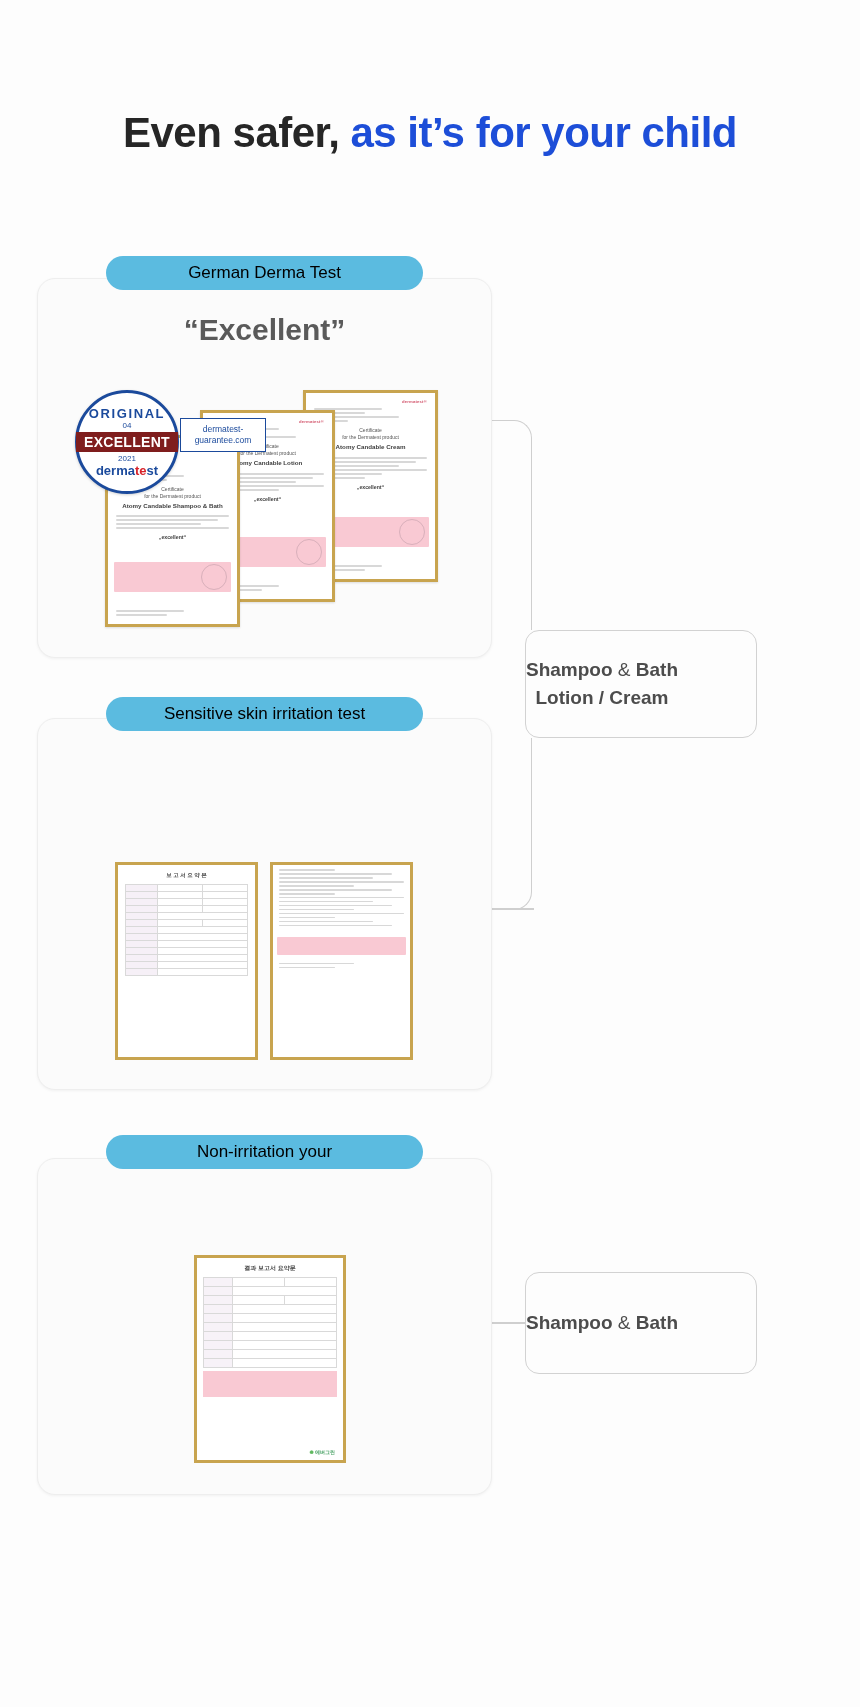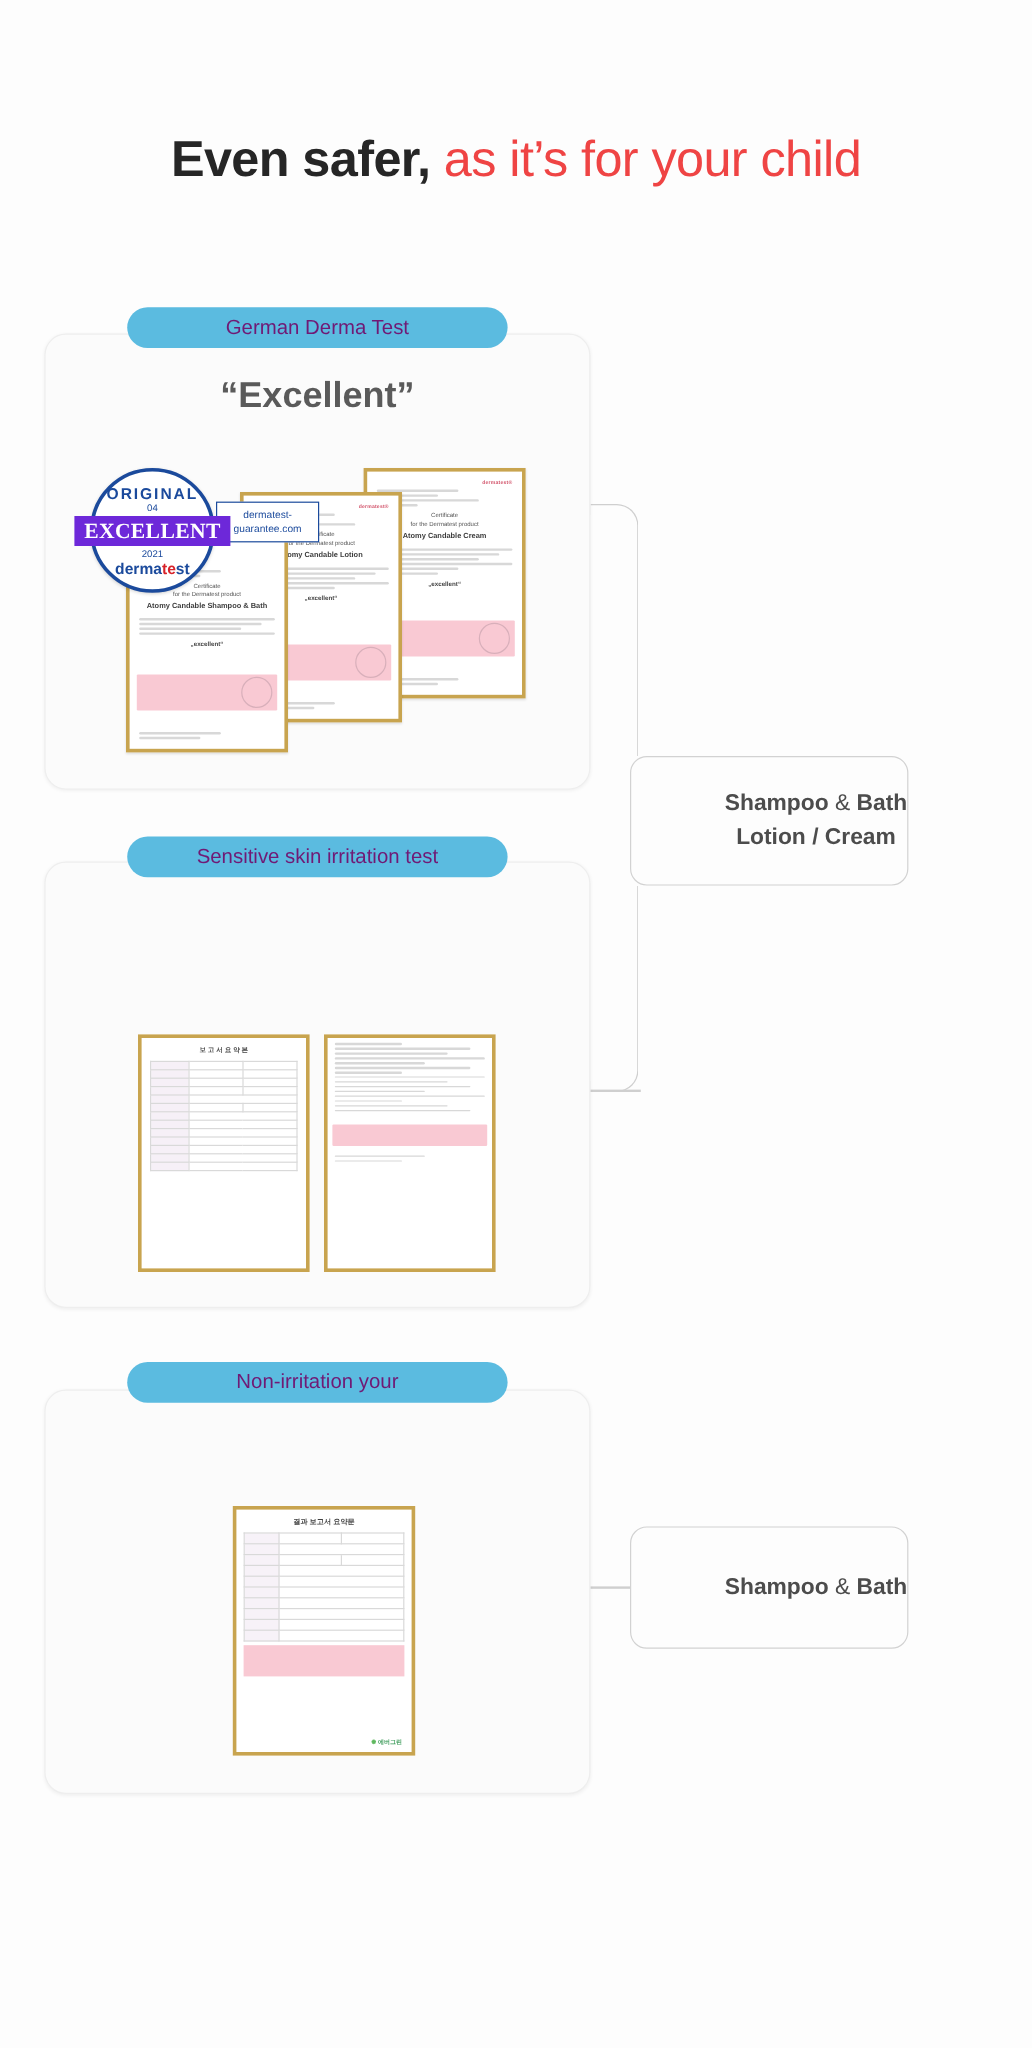--- a/index.html
+++ b/index.html
@@ -23,41 +23,41 @@
     left: 0; top: 108px;
     width: 860px;
     text-align: center;
     font-size: 42px;
     line-height: 1.2;
     color: #3a3a3a;
     letter-spacing: -0.5px;
     white-space: nowrap;
   }
   .heading .strong { font-weight: bold; color: #262626; }
-  .heading .light { font-weight: normal; color: #ef4444; }
+  .heading .light { font-weight: bold; color: #1d4ed8; }
 
   
   .card {
     position: absolute;
     background: #fbfbfb;
     border: 1px solid #eeeeee;
     border-radius: 18px;
     box-shadow: 0 1px 3px rgba(0,0,0,0.05);
   }
   .card1 { left: 37px; top: 278px; width: 455px; height: 380px; }
   .card2 { left: 37px; top: 718px; width: 455px; height: 372px; }
   .card3 { left: 37px; top: 1158px; width: 455px; height: 337px; }
 
   
   .pill {
     position: absolute;
     height: 34px;
     border-radius: 17px;
     background: #5bbbe0;
-    color: #701a75;
+    color: #000000;
     font-size: 17px;
     display: flex;
     align-items: center;
     justify-content: center;
     padding: 0 18px;
     white-space: nowrap;
     z-index: 5;
   }
   .pill1 { left: 106px; top: 256px; width: 317px; }
   .pill2 { left: 106px; top: 697px; width: 317px; }
@@ -78,21 +78,21 @@
   .t3 { left: 37px; top: 1188px; font-size: 25px; }
 
   
   .rightbox {
     position: absolute;
     background: #fdfdfd;
     border: 1px solid #d2d2d2;
     border-radius: 14px;
     display: flex;
     align-items: center;
-    justify-content: flex-end;
+    justify-content: flex-start;
     text-align: center;
     font-size: 19px;
     color: #4c4c4c;
     line-height: 1.45;
     z-index: 4;
   }
   .rightbox b { font-weight: bold; }
   .rightbox .amp { font-weight: normal; }
   .rb1 { left: 525px; top: 630px; width: 232px; height: 108px; }
   .rb2 { left: 525px; top: 1272px; width: 232px; height: 102px; }
@@ -171,24 +171,23 @@
     z-index: 6;
     display: flex; flex-direction: column; align-items: center; justify-content: center;
     box-shadow: 0 1px 3px rgba(0,0,0,0.18);
   }
   .seal .arc-top {
     font-size: 13px; font-weight: bold; color: #1b4a9c;
     letter-spacing: 1.6px;
   }
   .seal .yr { font-size: 8px; color: #1b4a9c; font-weight: normal; }
   .seal .excellent {
-    background: #6d28d9; color: #fff; font-weight: bold;
-    font-size: 18px; padding: 2px 8px; margin: 2px 0;
+    background: #7f1d1d; color: #fff; font-weight: bold;
+    font-size: 14px; padding: 2px 8px; margin: 2px 0;
     letter-spacing: 0.3px;
-    font-family: Liberation Serif, serif;
   }
   .seal .brand { font-size: 13px; font-weight: bold; color: #1b4a9c; }
   .seal .brand .red { color: #d8232a; }
   .seal-note {
     position: absolute; left: 105px; top: 28px;
     width: 86px; height: 34px;
     border: 1px solid #1b4a9c; background: #fff;
     font-size: 8.5px; color: #1b4a9c; line-height: 1.25;
     display: flex; align-items: center; justify-content: center;
     text-align: center; z-index: 6; padding: 0 3px;

